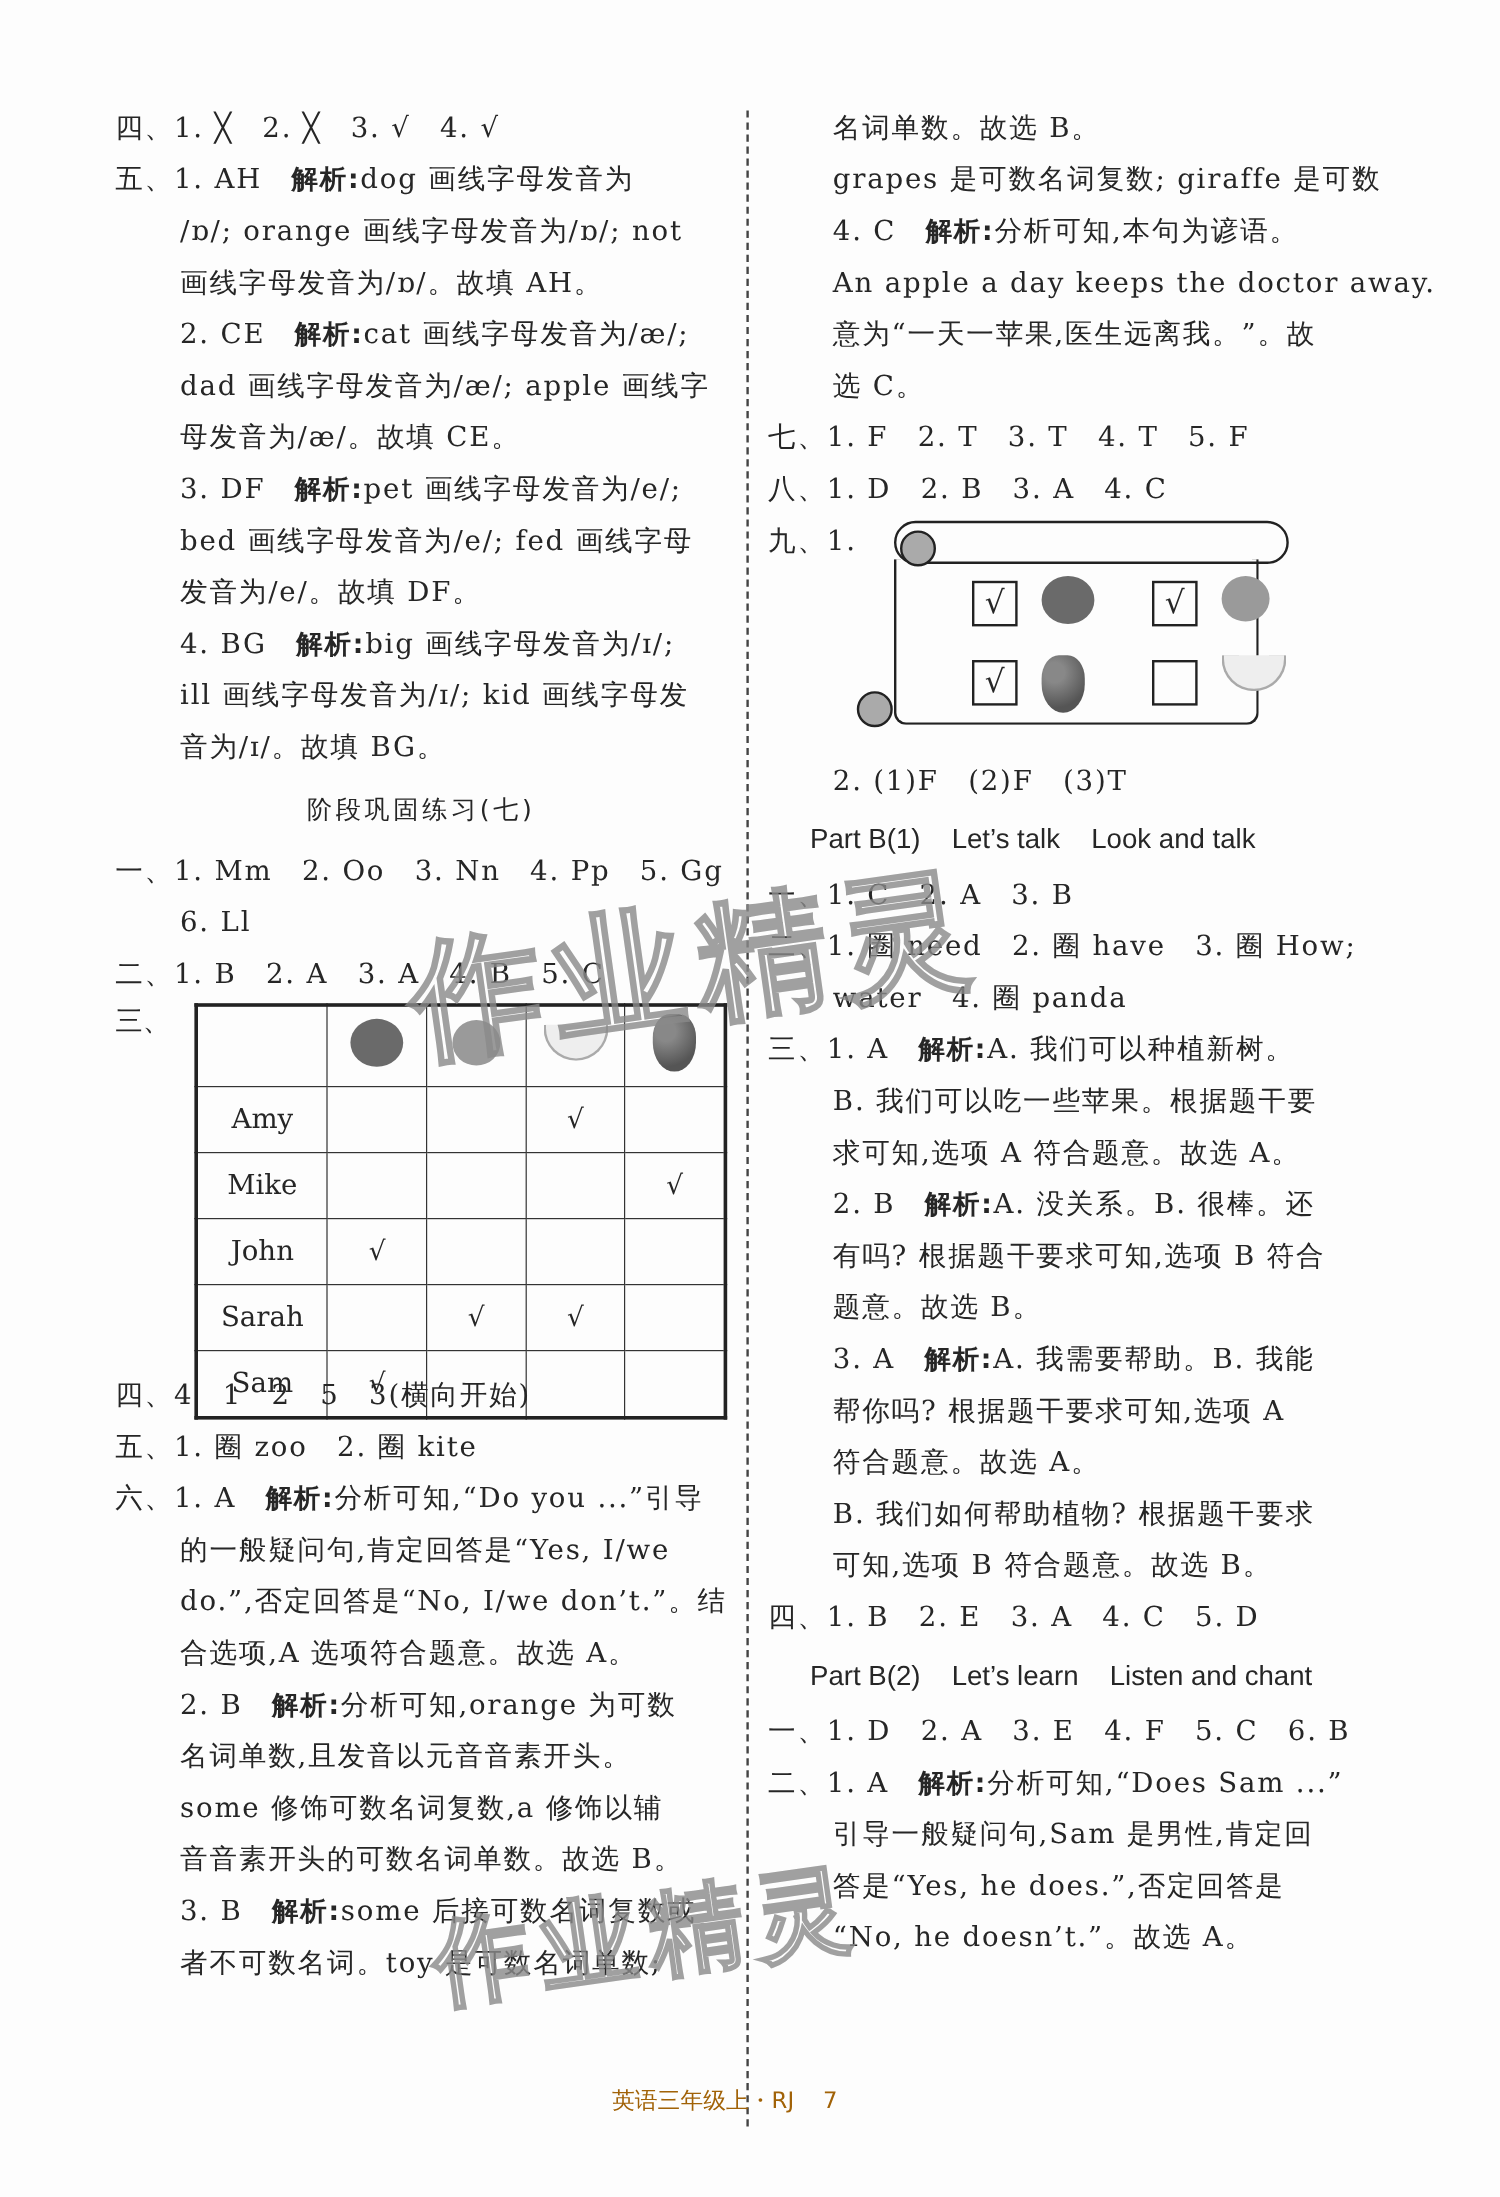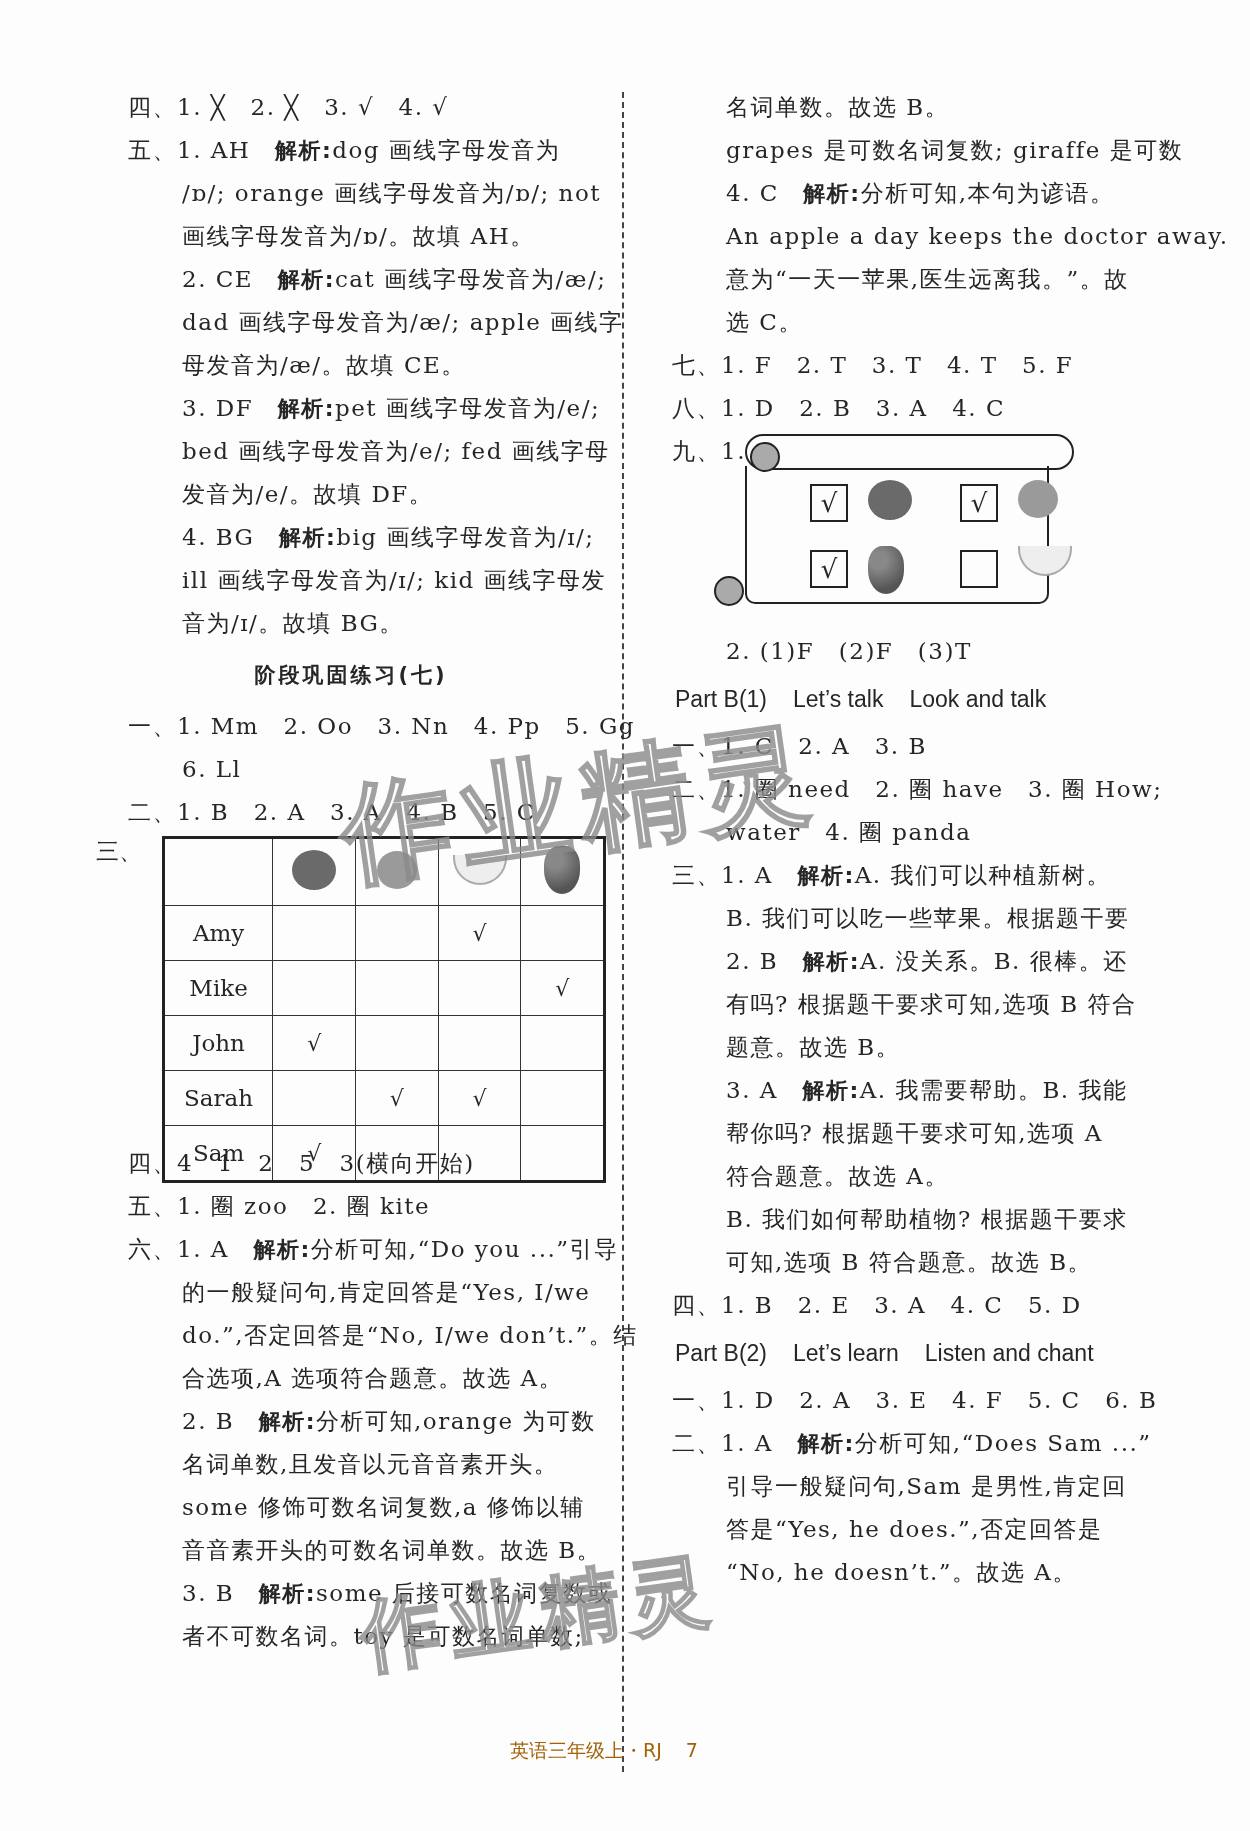--- a/index.html
+++ b/index.html
@@ -8,26 +8,26 @@
     font-family: "DejaVu Serif", "Liberation Serif", serif; color: #262626;
   }
   .col { position: absolute; top: 86px; }
   .col-left { left: 96px; width: 510px; }
   .col-right { left: 640px; width: 500px; }
   .divider {
     position: absolute; left: 622px; top: 92px; height: 1680px; width: 0;
     border-left: 2px dashed #444;
   }
   .line {
-    height: 43px; line-height: 43px; font-size: 23px; white-space: nowrap; letter-spacing: 1.5px; margin-left: 32px;
+    height: 43px; line-height: 43px; font-size: 23px; white-space: nowrap; letter-spacing: 1.5px;
   }
   .indent { padding-left: 54px; }
   .b { font-weight: bold; font-family: "DejaVu Sans", "Liberation Sans", sans-serif; font-size: 22px; }
   .section-title {
-    text-align: center; font-weight: bold; font-size: 21px; height: 60px; line-height: 60px;
+    text-align: center; font-weight: normal; font-size: 21px; height: 60px; line-height: 60px;
     font-family: "DejaVu Sans", "Liberation Sans", sans-serif; letter-spacing: 3px;
   }
   .part-title {
     font-family: "Liberation Sans", "DejaVu Sans", sans-serif; font-size: 23px; height: 52px; line-height: 52px;
     padding-left: 35px; white-space: nowrap;
   }
   .part-title span { margin-right: 26px; margin-top: 43px; }
   
   .table-row-wrap { display: flex; align-items: flex-start; height: 306px; margin-top: 2px; }
   .table-label { width: 54px; font-size: 23px; line-height: 30px; }
@@ -189,20 +189,21 @@
       <div class="line indent"><span>2. (1)F　(2)F　(3)T</span></div>
     </div>
 
   <div class="part-title" id="part1-title"><span>Part B(1)</span><span>Let’s talk</span><span>Look and talk</span></div>
   <div id="part1-lines">
       <div class="line"><span>一、1. C　2. A　3. B</span></div>
       <div class="line"><span>二、1. 圈 need　2. 圈 have　3. 圈 How;</span></div>
       <div class="line indent"><span>water　4. 圈 panda</span></div>
       <div class="line"><span>三、1. A　</span><span class="b">解析:</span><span>A. 我们可以种植新树。</span></div>
       <div class="line indent"><span>B. 我们可以吃一些苹果。根据题干要</span></div>
+      <div class="line indent"><span>求可知,选项 A 符合题意。故选 A。</span></div>
       <div class="line indent"><span>2. B　</span><span class="b">解析:</span><span>A. 没关系。B. 很棒。还</span></div>
       <div class="line indent"><span>有吗? 根据题干要求可知,选项 B 符合</span></div>
       <div class="line indent"><span>题意。故选 B。</span></div>
       <div class="line indent"><span>3. A　</span><span class="b">解析:</span><span>A. 我需要帮助。B. 我能</span></div>
       <div class="line indent"><span>帮你吗? 根据题干要求可知,选项 A</span></div>
       <div class="line indent"><span>符合题意。故选 A。</span></div>
       <div class="line indent"><span>B. 我们如何帮助植物? 根据题干要求</span></div>
       <div class="line indent"><span>可知,选项 B 符合题意。故选 B。</span></div>
       <div class="line"><span>四、1. B　2. E　3. A　4. C　5. D</span></div>
     </div>

